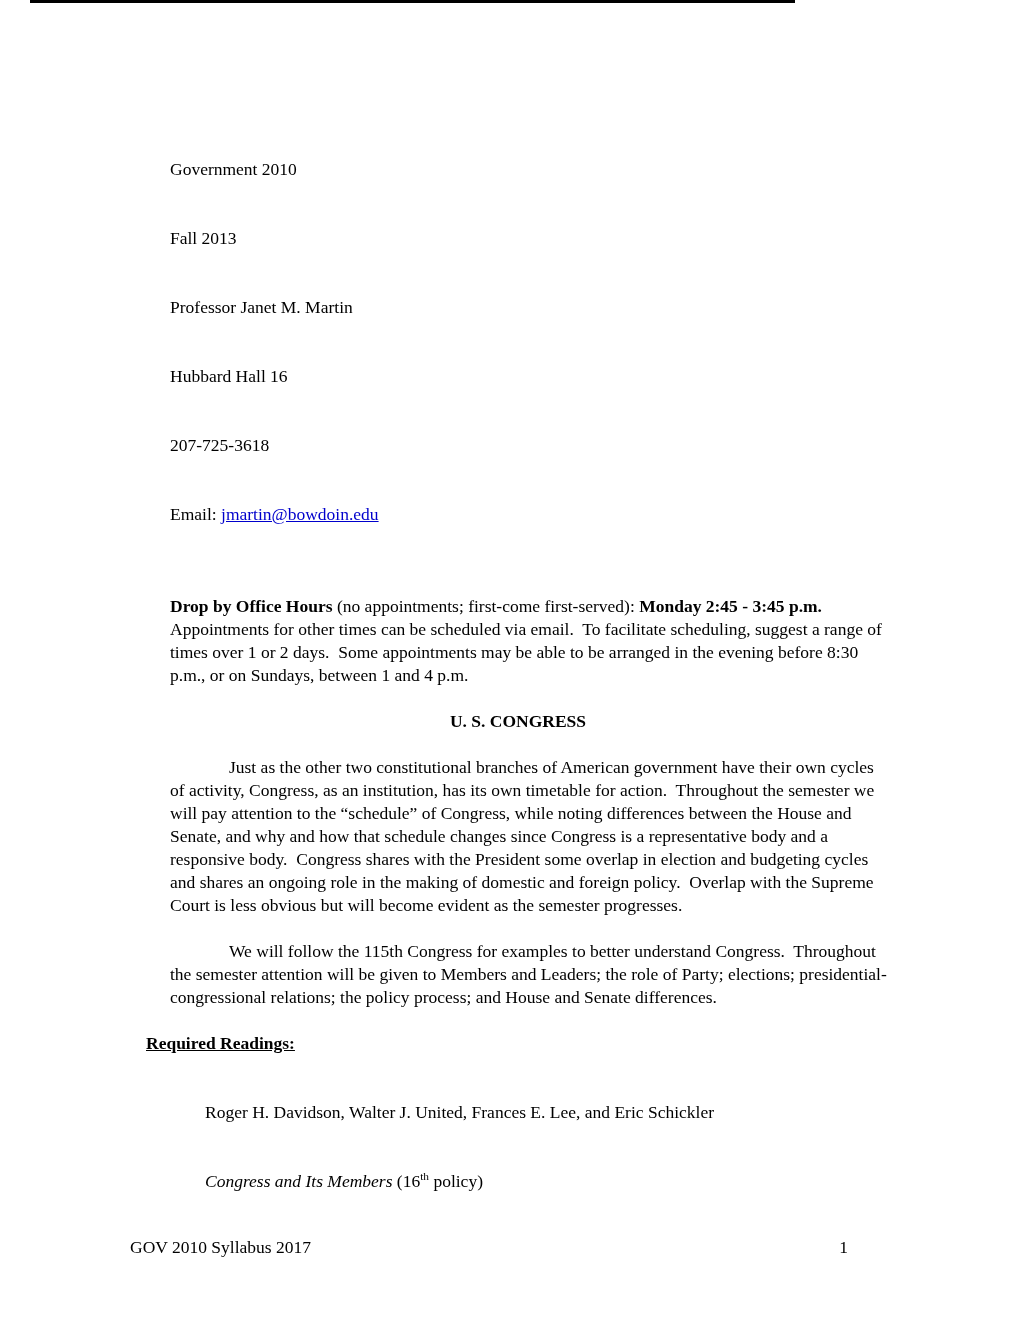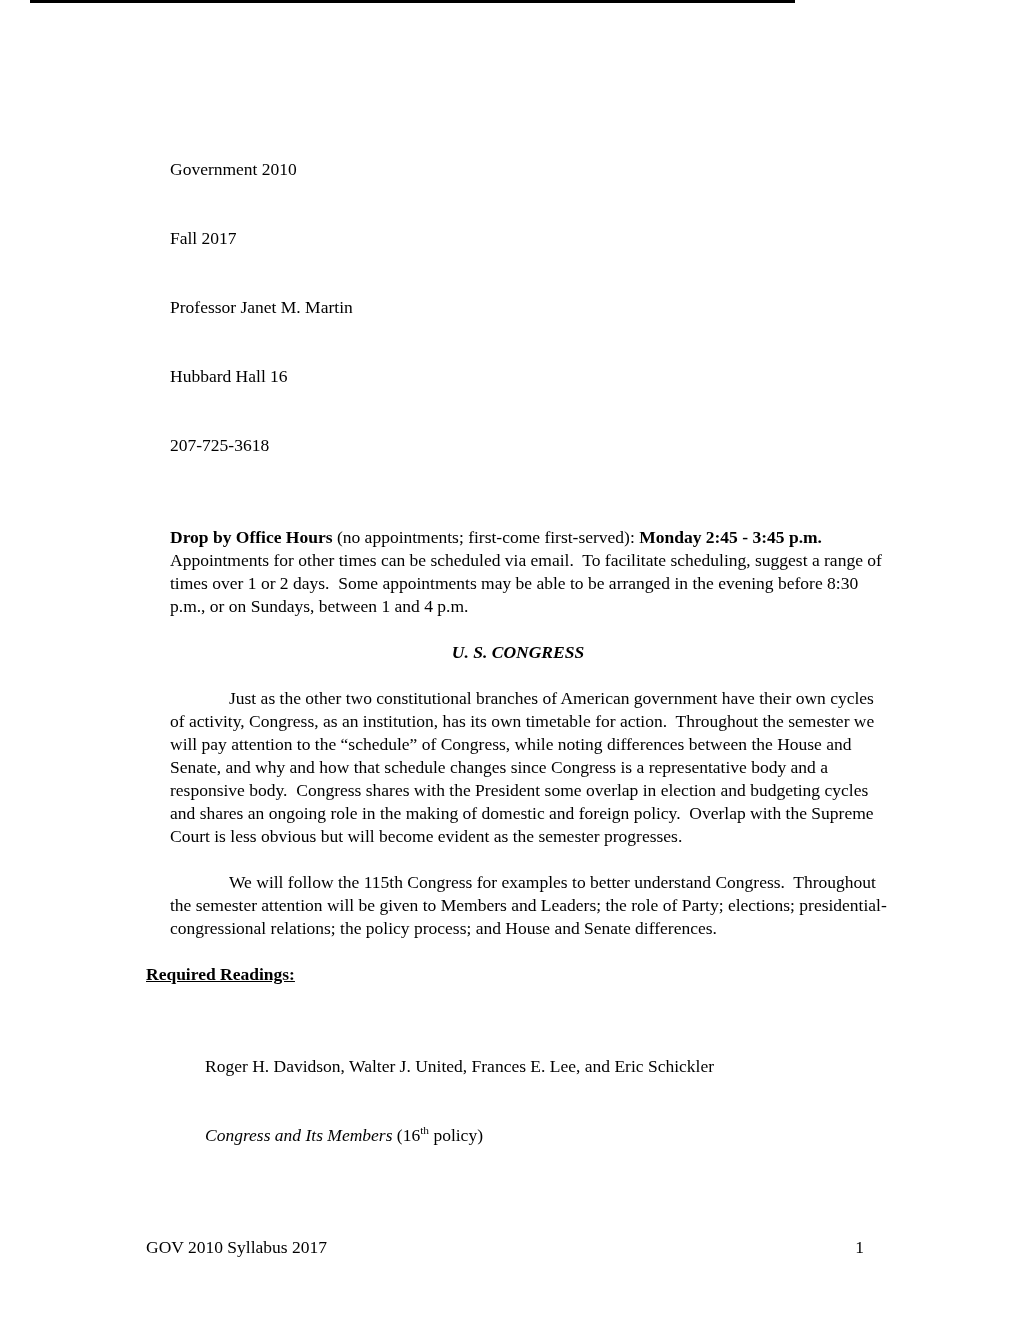--- a/index.html
+++ b/index.html
@@ -30,66 +30,65 @@
   }
   .block { margin-bottom: 23px; white-space: pre-wrap; margin-left: 24px; }
   .indent { text-indent: 59px; }
   .heading {
     font-size: 17.5px;
     font-weight: bold;
     text-align: center;
     margin-top: 23px;
     margin-bottom: 23px;
     white-space: pre-wrap;
-    font-style: italic;
   }
   .required {
     font-weight: bold;
     text-decoration: underline;
-    margin-bottom: 23px;
     white-space: pre-wrap;
   }
   .reading {
     margin-left: 59px;
     margin-bottom: 23px;
     white-space: pre-wrap;
   }
   .email {
     color: #0000cc;
     text-decoration: underline;
     cursor: pointer;
   }
   sup {
     font-size: 0.65em;
     vertical-align: super;
     line-height: 0;
   }
   .footer {
     position: absolute;
     top: 1236px;
-    left: 146px;
+    left: 130px;
     width: 718px;
     display: flex;
     justify-content: space-between;
     white-space: pre-wrap;
   }
 </style>
 </head>
 <body>
 
 <div class="edge-line"></div>
 
 <div class="page">
 
   <div class="block">
     <div>Government 2010</div>
-    <div>Fall 2017</div>
+    <div>Fall 2013</div>
     <div>Professor Janet M. Martin</div>
     <div>Hubbard Hall 16</div>
     <div>207-725-3618</div>
+    <div><span>Email: </span><a class="email">jmartin@bowdoin.edu</a></div>
   </div>
 
   <p class="block"><b>Drop by Office Hours</b><span> (no appointments; first-come first-served): </span><b>Monday 2:45 - 3:45 p.m.</b><span> Appointments for other times can be scheduled via email.  To facilitate scheduling, suggest a range of times over 1 or 2 days.  Some appointments may be able to be arranged in the evening before 8:30 p.m., or on Sundays, between 1 and 4 p.m.</span></p>
 
   <h1 class="heading">U. S. CONGRESS</h1>
 
 
   <p class="block indent">Just as the other two constitutional branches of American government have their own cycles of activity, Congress, as an institution, has its own timetable for action.  Throughout the semester we will pay attention to the “schedule” of Congress, while noting differences between the House and Senate, and why and how that schedule changes since Congress is a representative body and a responsive body.  Congress shares with the President some overlap in election and budgeting cycles and shares an ongoing role in the making of domestic and foreign policy.  Overlap with the Supreme Court is less obvious but will become evident as the semester progresses.</p>
 
   <p class="block indent">We will follow the 115th Congress for examples to better understand Congress.  Throughout the semester attention will be given to Members and Leaders; the role of Party; elections; presidential-congressional relations; the policy process; and House and Senate differences.</p>

